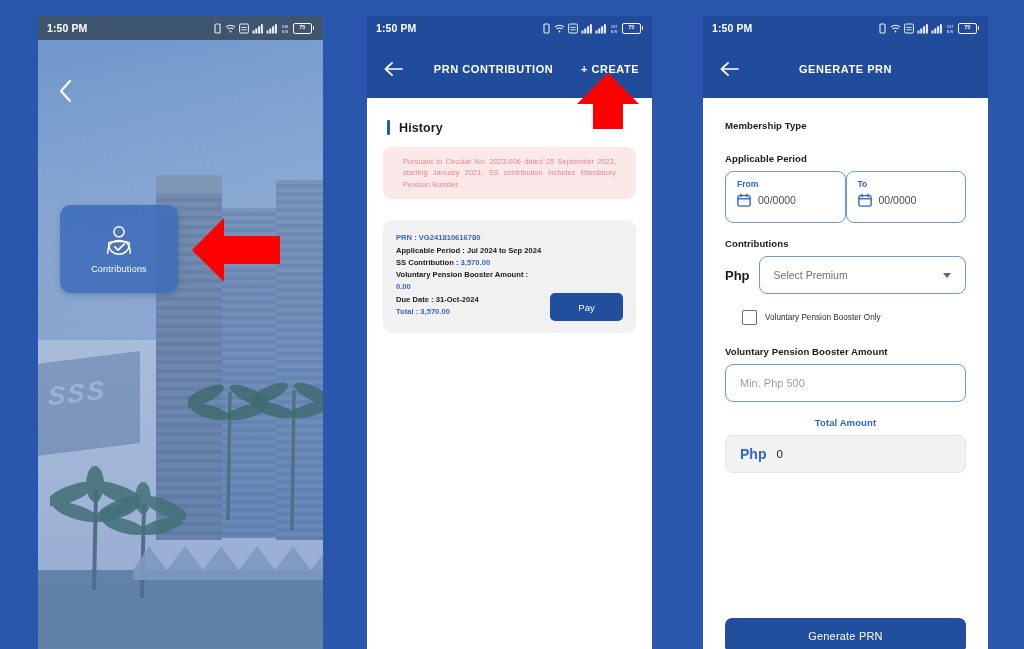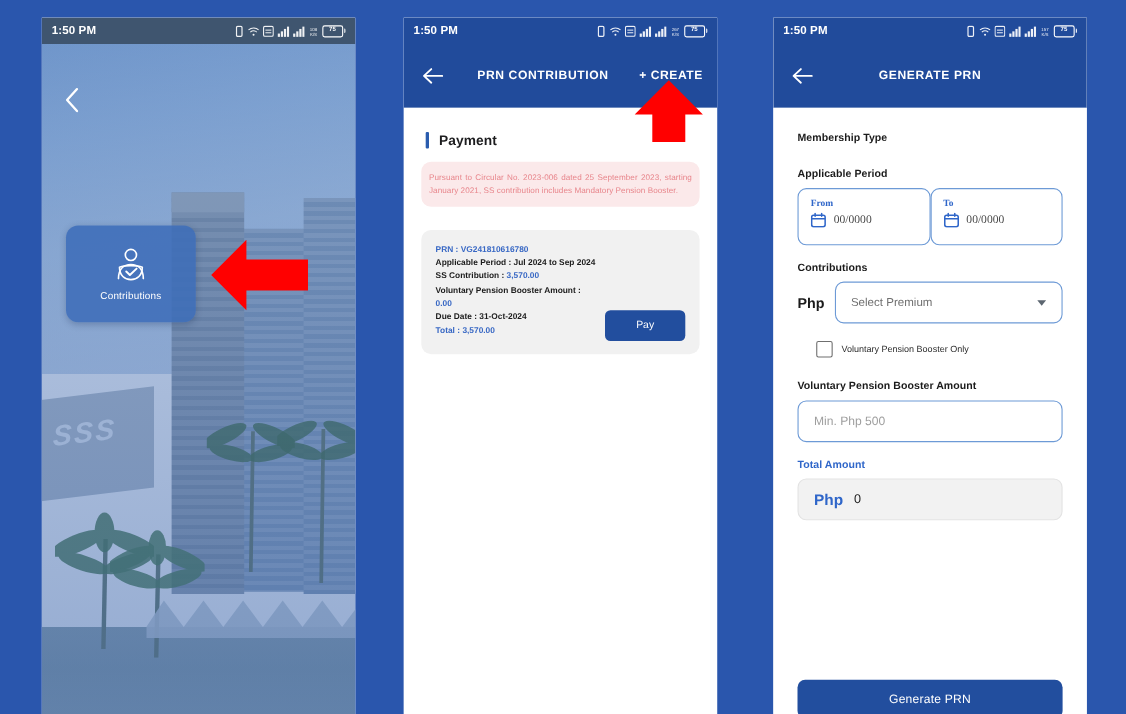--- a/index.html
+++ b/index.html
@@ -74,45 +74,45 @@
   .appbar-title{flex:1;text-align:center;color:#fff;font-size:11px;
     font-weight:600;letter-spacing:.55px;}
   .appbar-action{color:#fff;font-size:11px;font-weight:600;letter-spacing:.5px;
     cursor:pointer;flex:0 0 auto;}
   .appbar-spacer{width:26px;flex:0 0 auto;}
 
   .p2-body{position:relative;height:567px;background:#fff;padding:0 16px;box-sizing:border-box;}
   .sec-head{display:flex;align-items:center;gap:9px;padding:22px 0 12px 4px;}
   .sec-bar{width:3px;height:15px;background:#2a5cae;border-radius:1px;}
   .sec-title{font-size:12.5px;font-weight:700;color:#1d1d1f;letter-spacing:.1px;}
-  .notice{background:#fbe9ea;border-radius:9px;padding:9px 7px;
+  .notice{background:#fbe9ea;border-radius:9px;padding:9px 20px;
     color:#e8868c;font-size:7.4px;line-height:1.55;text-align:justify;
     letter-spacing:.05px;}
   .prn-card{margin-top:21px;background:#f1f1f1;border-radius:9px;
     padding:12px 13px 13px;position:relative;min-height:88px;}
   .prn-line{font-size:7.6px;color:#1b1b1b;font-weight:700;line-height:1.62;}
   .prn-line .lbl{font-weight:700;color:#1b1b1b;}
   .prn-line .val-blue{color:#3767c4;font-weight:700;}
   .prn-top{font-size:7.6px;color:#3767c4;font-weight:700;line-height:1.6;}
   .pay-btn{position:absolute;right:13px;bottom:12px;width:73px;height:28px;
     background:#224e9e;border-radius:5px;color:#fff;font-size:9.5px;
     display:flex;align-items:center;justify-content:center;cursor:pointer;}
 
   
   .p3-body{position:relative;height:567px;background:#fff;padding:0 22px;box-sizing:border-box;}
   .f-label{font-size:9.6px;font-weight:700;color:#1b1b1b;margin:0 0 7px 0;letter-spacing:.05px;}
-  .f-label.blue{color:#2f66c9;}
+  .f-label.blue{color:#2f66c9;text-align:center;}
   .f-gap{height:15px;}
   .select{height:38px;border:1.3px solid #6d9ad6;border-radius:8px;
     display:flex;align-items:center;padding:0 14px;box-sizing:border-box;
     justify-content:space-between;cursor:pointer;background:#fff;}
   .select .ph{font-size:10.5px;color:#6f6f6f;}
   .caret{width:0;height:0;border-left:4.5px solid transparent;
     border-right:4.5px solid transparent;border-top:5px solid #5c6670;}
-  .period-row{display:flex;font-family:Liberation Serif, serif;}
+  .period-row{display:flex;}
   .date-box{flex:1;border:1.3px solid #6d9ad6;border-radius:8px;height:52px;
     padding:7px 11px;box-sizing:border-box;cursor:pointer;background:#fff;}
   .date-cap{font-size:8.6px;color:#2f66c9;font-weight:600;margin-bottom:4px;}
   .date-val-row{display:flex;align-items:center;gap:7px;}
   .date-val{font-size:10.5px;color:#4a4a4a;}
   .contrib-row{display:flex;align-items:center;gap:9px;}
   .php-tag{font-size:13px;font-weight:700;color:#1b1b1b;}
   .contrib-row .select{flex:1;}
   .cb-row{display:flex;align-items:center;gap:8px;margin-top:16px;padding-left:17px;}
   .cbox{width:13px;height:13px;border:1.4px solid #6f6f6f;border-radius:2px;
@@ -309,21 +309,21 @@
           <path d="M19 8 H2 M8.5 1.5 L1.5 8 L8.5 14.5" fill="none" stroke="#fff" stroke-width="1.8" stroke-linecap="round" stroke-linejoin="round"></path>
         </svg>
       </div>
       <div class="appbar-title">PRN CONTRIBUTION</div>
       <div class="appbar-action">+ CREATE</div>
     </div>
 
     <div class="p2-body">
       <div class="sec-head">
         <div class="sec-bar"></div>
-        <div class="sec-title">Payment</div>
+        <div class="sec-title">History</div>
       </div>
 
       <div class="notice">Pursuant to Circular No. 2023-006 dated 25 September 2023, starting January 2021, SS contribution includes Mandatory Pension Booster.</div>
 
       <div class="prn-card">
         <div class="prn-top">
           <span>PRN :</span>
           <span>VG241810616780</span>
         </div>
         <div class="prn-line">

